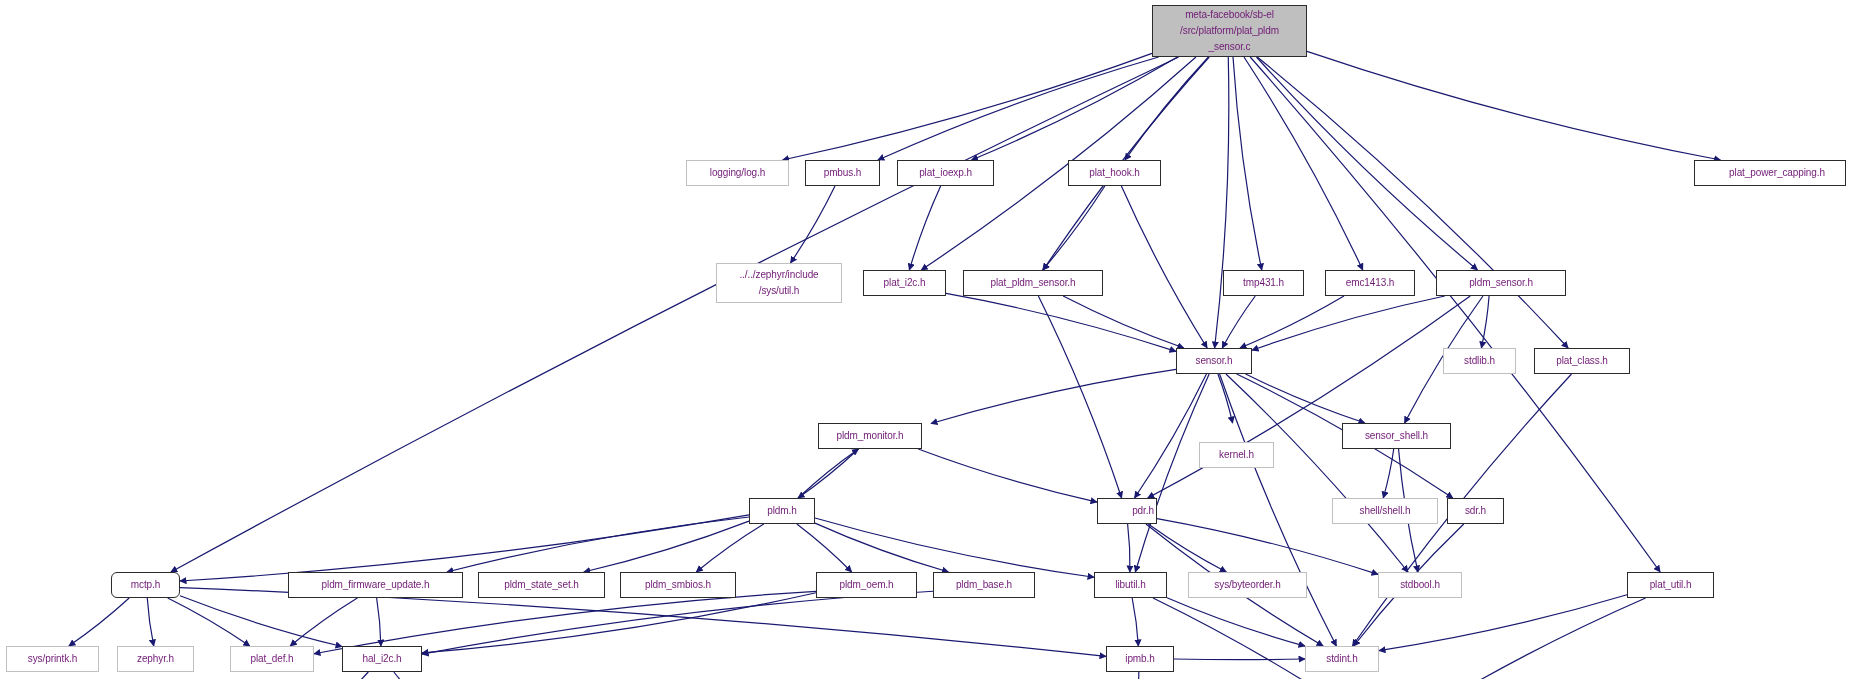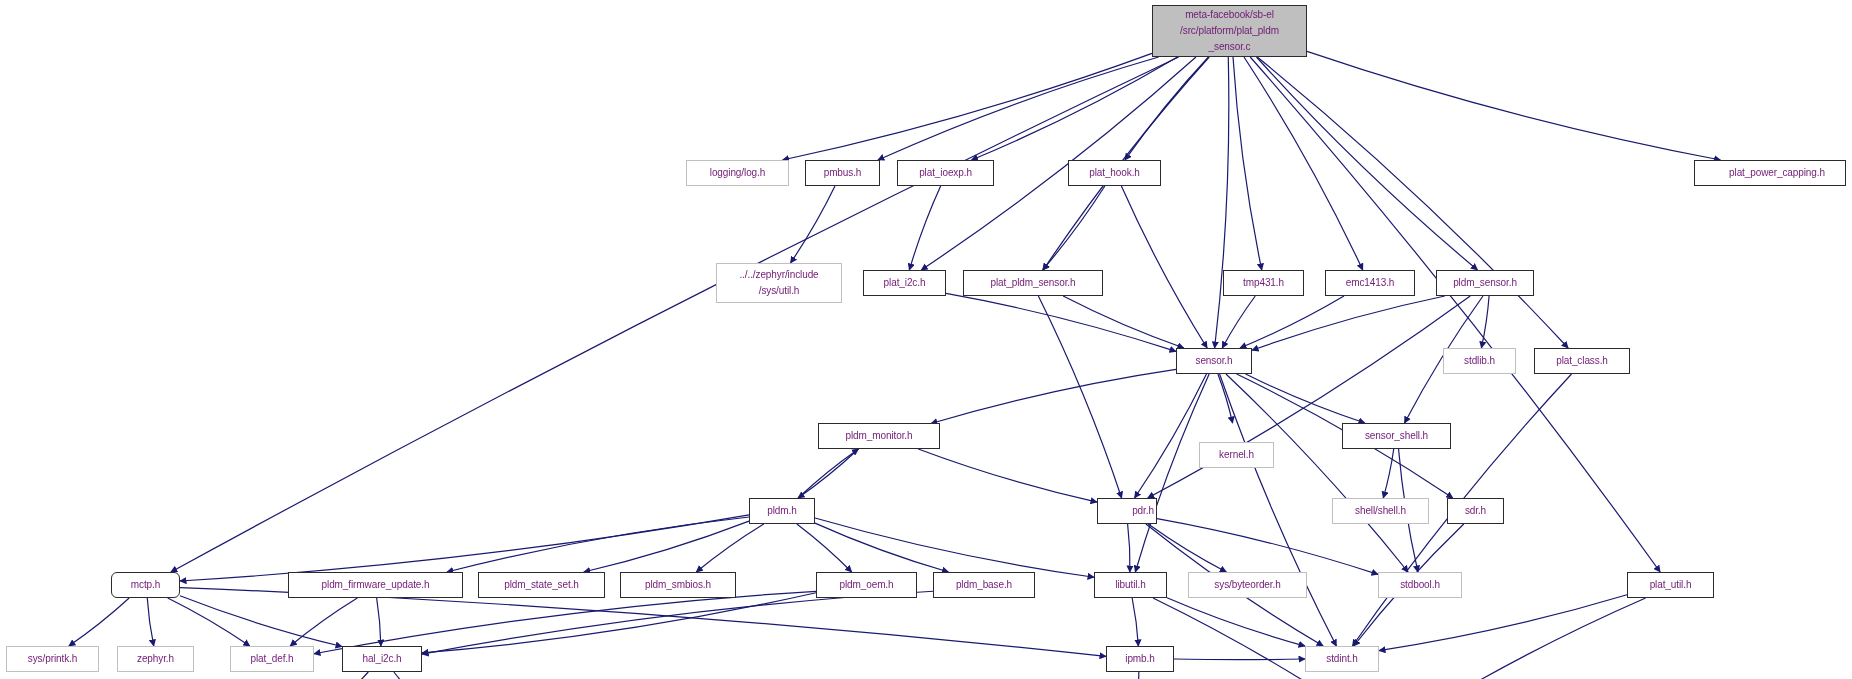--- a/index.html
+++ b/index.html
@@ -139,30 +139,30 @@
       <div class="node solid" style="left: 805px; top: 160px; width: 75px; height: 26px;">pmbus.h</div>
       <div class="node solid" style="left: 897px; top: 160px; width: 97px; height: 26px;">plat_ioexp.h</div>
       <div class="node solid" style="left: 1068px; top: 160px; width: 93px; height: 26px; text-align: right;">plat_hook.h</div>
       <div class="node solid" style="left: 1694px; top: 160px; width: 152px; height: 26px; padding-left: 14px;">plat_power_capping.h</div>
       <div class="node" style="left: 716px; top: 263px; width: 126px; height: 40px;">../../zephyr/include
 /sys/util.h</div>
       <div class="node solid" style="left: 863px; top: 270px; width: 83px; height: 26px;">plat_i2c.h</div>
       <div class="node solid" style="left: 963px; top: 270px; width: 140px; height: 26px;">plat_pldm_sensor.h</div>
       <div class="node solid" style="left: 1223px; top: 270px; width: 81px; height: 26px;">tmp431.h</div>
       <div class="node solid" style="left: 1325px; top: 270px; width: 90px; height: 26px;">emc1413.h</div>
-      <div class="node solid" style="left: 1436px; top: 270px; width: 98px; height: 26px;">pldm_sensor.h</div>
+      <div class="node solid" style="left: 1436px; top: 270px; width: 130px; height: 26px;">pldm_sensor.h</div>
       <div class="node solid" style="left: 1176px; top: 348px; width: 76px; height: 26px;">sensor.h</div>
       <div class="node" style="left: 1443px; top: 348px; width: 73px; height: 26px;">stdlib.h</div>
       <div class="node solid" style="left: 1534px; top: 348px; width: 96px; height: 26px;">plat_class.h</div>
-      <div class="node solid" style="left: 818px; top: 423px; width: 122px; height: 26px;">pldm_monitor.h</div>
+      <div class="node solid" style="left: 818px; top: 423px; width: 104px; height: 26px;">pldm_monitor.h</div>
       <div class="node" style="left: 1199px; top: 442px; width: 75px; height: 26px;">kernel.h</div>
       <div class="node solid" style="left: 1342px; top: 423px; width: 109px; height: 26px;">sensor_shell.h</div>
       <div class="node solid" style="left: 749px; top: 498px; width: 66px; height: 26px;">pldm.h</div>
       <div class="node solid" style="left: 1097px; top: 498px; width: 60px; height: 26px; padding-left: 32px;">pdr.h</div>
-      <div class="node" style="left: 1332px; top: 498px; width: 97px; height: 26px;">shell/shell.h</div>
+      <div class="node" style="left: 1332px; top: 498px; width: 106px; height: 26px;">shell/shell.h</div>
       <div class="node solid" style="left: 1447px; top: 498px; width: 57px; height: 26px;">sdr.h</div>
       <div class="node solid" style="left: 111px; top: 572px; width: 69px; height: 26px; border-radius: 6px;">mctp.h</div>
       <div class="node solid" style="left: 288px; top: 572px; width: 175px; height: 26px;">pldm_firmware_update.h</div>
       <div class="node solid" style="left: 478px; top: 572px; width: 127px; height: 26px;">pldm_state_set.h</div>
       <div class="node solid" style="left: 620px; top: 572px; width: 116px; height: 26px;">pldm_smbios.h</div>
       <div class="node solid" style="left: 816px; top: 572px; width: 101px; height: 26px;">pldm_oem.h</div>
       <div class="node solid" style="left: 933px; top: 572px; width: 102px; height: 26px;">pldm_base.h</div>
       <div class="node solid" style="left: 1094px; top: 572px; width: 73px; height: 26px;">libutil.h</div>
       <div class="node" style="left: 1188px; top: 572px; width: 119px; height: 26px;">sys/byteorder.h</div>
       <div class="node" style="left: 1378px; top: 572px; width: 84px; height: 26px;">stdbool.h</div>

